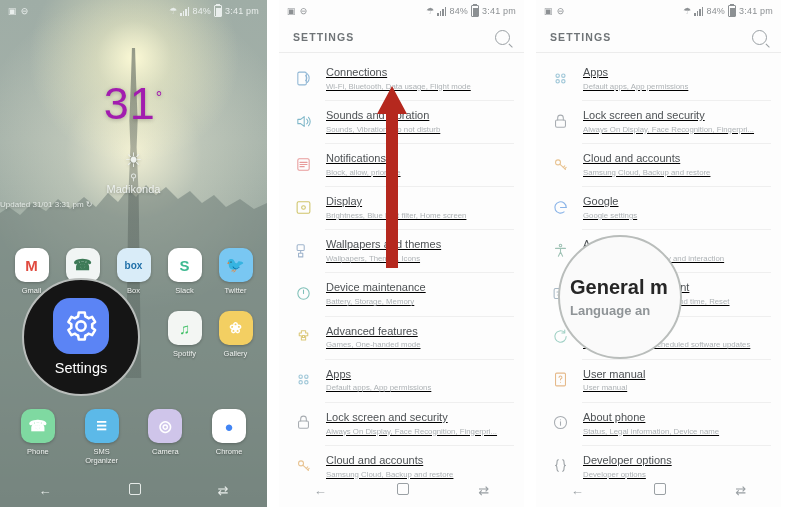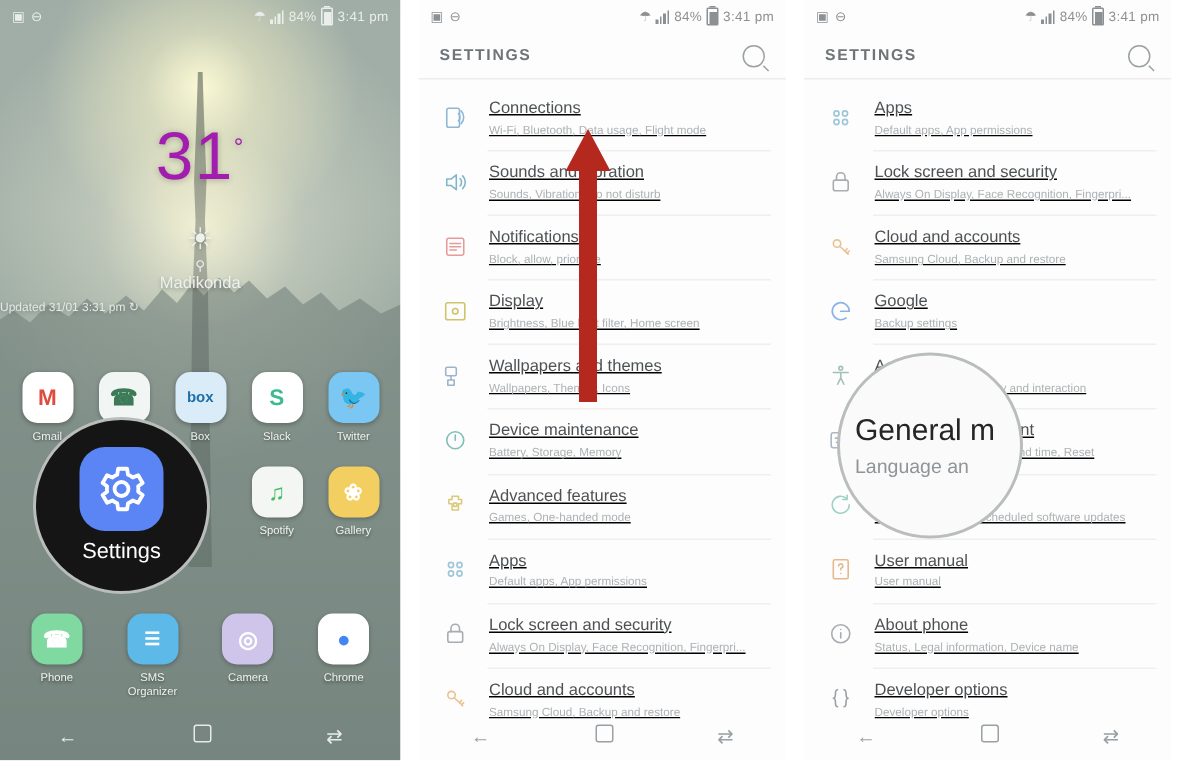--- a/index.html
+++ b/index.html
@@ -167,21 +167,21 @@
   }
   .mag1 .gicon{
     width:56px;height:56px;border-radius:17px;background:#5b84f5;
     display:flex;align-items:center;justify-content:center;margin-bottom:6px;
   }
   .mag1 .glabel{color:#fff;font-size:14.5px;}
   .mag3{
     left:558px;top:235px;width:124px;height:124px;
     background:#fafafa;border:2px solid #b9bdbb;
     display:flex;flex-direction:column;justify-content:center;
-    padding-left:10px;box-sizing:border-box;
+    padding-left:10px;box-sizing:border-box;font-weight:bold;
   }
   .mag3 .m3a{font-size:20px;color:#262626;line-height:1.15;white-space:nowrap;}
   .mag3 .m3b{font-size:13px;color:#8f9497;line-height:1.2;white-space:nowrap;margin-top:4px;}
 </style>
 </head>
 <body>
 
 <div class="stage">
 
   <div class="phone phone1">
@@ -555,21 +555,21 @@
 
         <div class="setrow">
           <div class="seticon">
             <svg width="17" height="17" viewBox="0 0 24 24" fill="none" stroke="#8ab4e8" stroke-width="1.6" stroke-linecap="round">
               <path d="M20 12a8 8 0 1 0-3 6.2"></path>
                 <path d="M12 12h8"></path>
             </svg>
           </div>
           <div class="settext">
             <div class="setname">Google</div>
-            <div class="setsub">Backup settings</div>
+            <div class="setsub">Google settings</div>
           </div>
         </div>
 
         <div class="setrow">
           <div class="seticon">
             <svg width="17" height="17" viewBox="0 0 24 24" fill="none" stroke="#9fc2b5" stroke-width="1.5" stroke-linecap="round" stroke-linejoin="round">
               <circle cx="12" cy="5" r="1.8"></circle>
               <path d="M5 9h14M12 9v5M12 14l-3 6M12 14l3 6"></path>
             </svg>
           </div>

